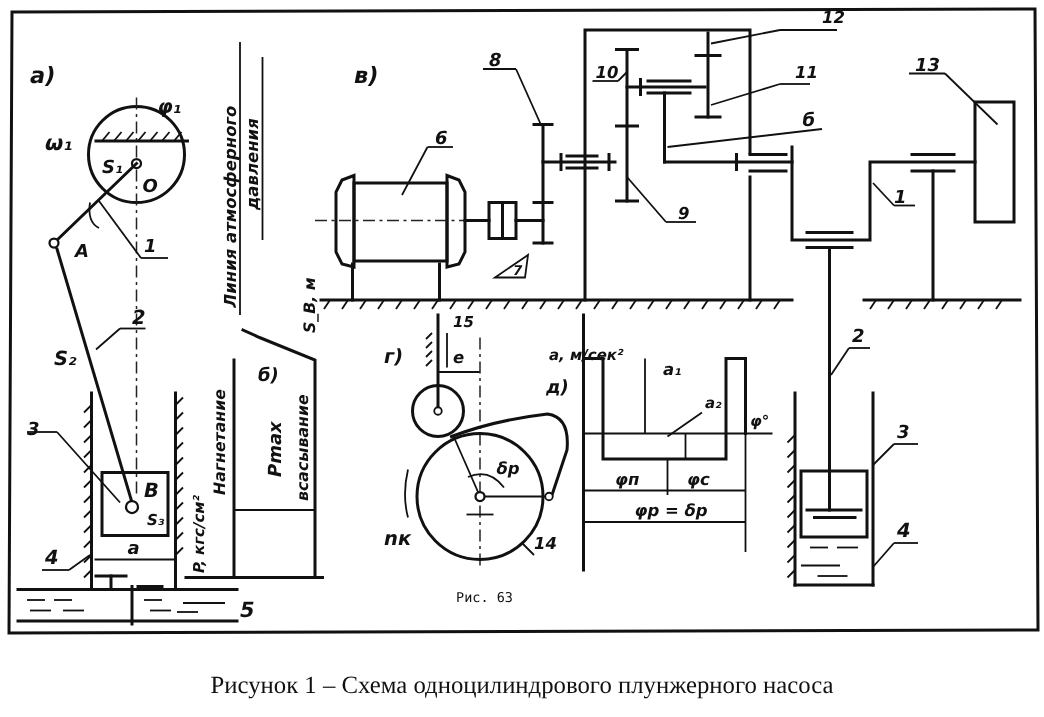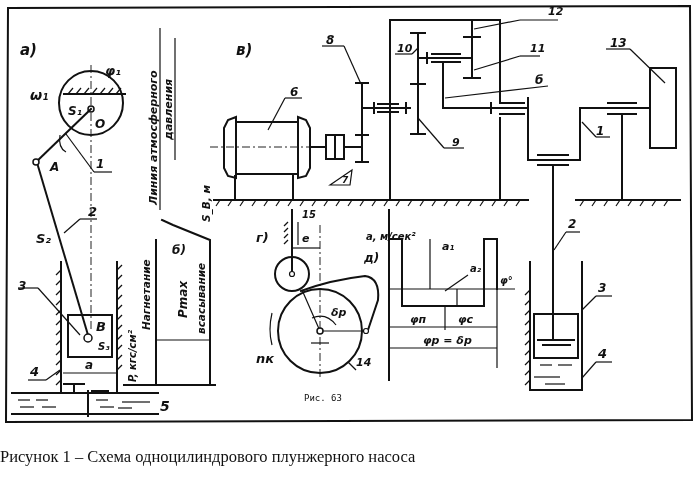--- a/index.html
+++ b/index.html
@@ -4,21 +4,21 @@
 <style>
   html, body { margin:0; padding:0; background:#ffffff; }
   body { width:696px; height:478px; position:relative; overflow:hidden; }
   svg { position:absolute; left:0; top:0; }
   .ln { stroke:#111; stroke-width:2; fill:none; stroke-linecap:square; }
   .thin { stroke:#111; stroke-width:1.2; fill:none; }
   .dash { stroke:#222; stroke-width:1; fill:none; stroke-dasharray:8 3 2 3; }
   .hatch { stroke:#111; stroke-width:1.2; }
   .lbl { font-family:"DejaVu Sans", sans-serif; font-style:italic; font-weight:bold; fill:#111; }
   .mono { font-family:"DejaVu Sans Mono", monospace; fill:#111; }
-  .caption { position:absolute; left:0; width:696px; top:447px; 
+  .caption { position:absolute; left:0; width:696px; top:447px; text-align:center;
     font-family:"Liberation Serif", serif; font-size:16.5px; color:#111; }
 </style>
 </head>
 <body>
 
 <svg width="696" height="478" viewBox="0 0 696 478">
 
   <g>
     <path class="ln" d="M8 8 L690 6 L692 420 L6 422 Z"></path>
   </g>

